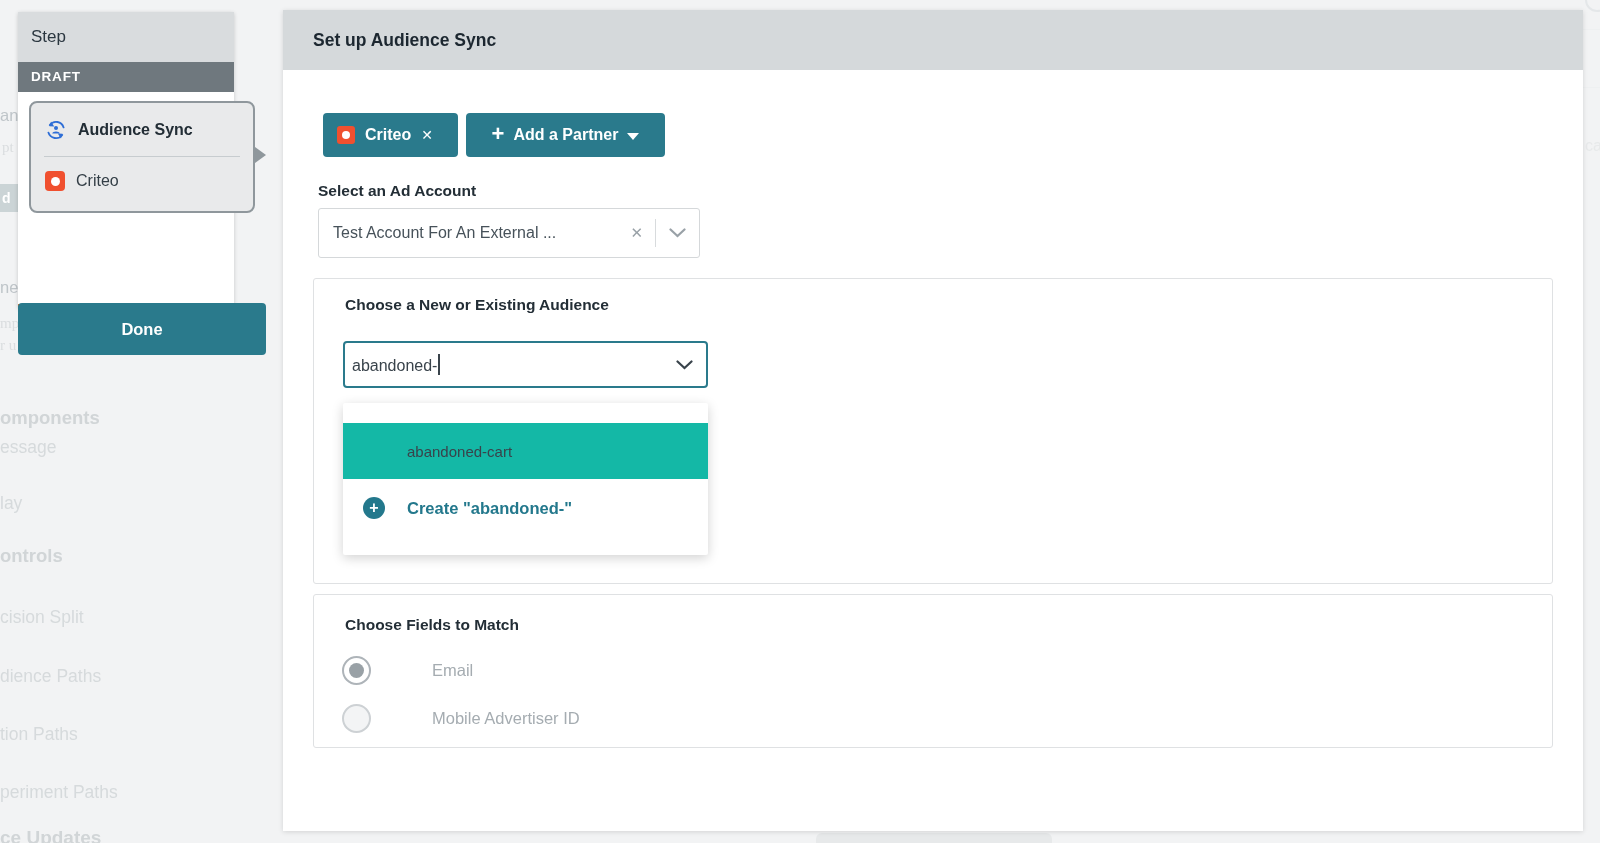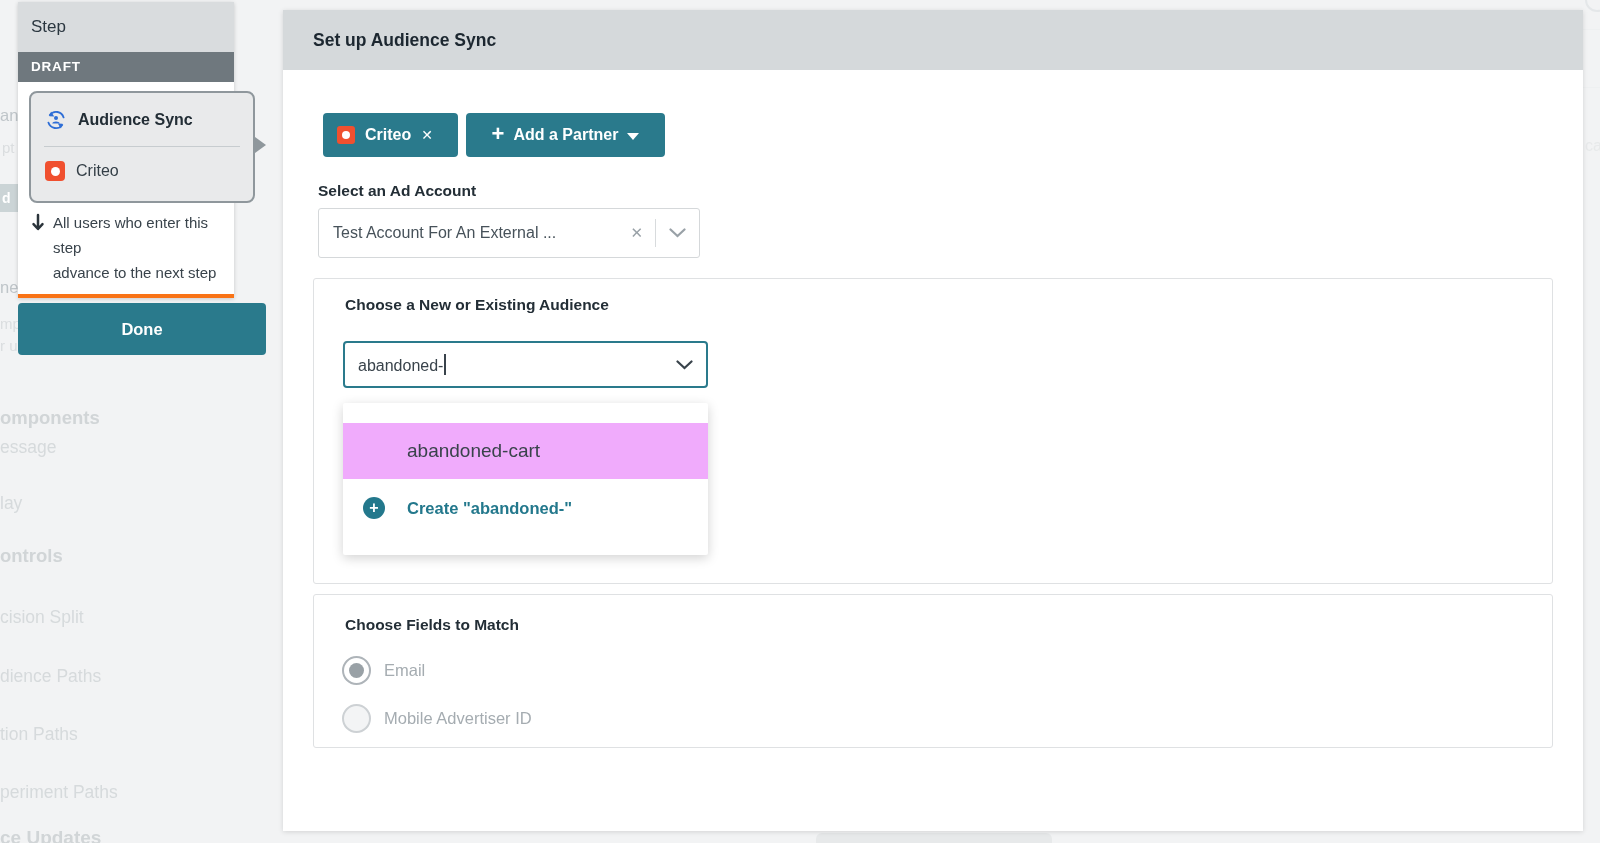--- a/index.html
+++ b/index.html
@@ -2,29 +2,29 @@
 <html><head>
 <meta charset="utf-8">
 <style>
   html,body{margin:0;padding:0;}
   body{font-family:"Liberation Sans","DejaVu Sans",sans-serif;background:#F2F3F4;}
   #page{position:relative;width:1600px;height:843px;overflow:hidden;background:#F2F3F4;}
 
   
   .frag{position:absolute;white-space:nowrap;color:#D6DADC;font-size:17.5px;}
   .frag.bold{font-weight:700;color:#D1D5D7;font-size:18.5px;}
-  .frag.dim{font-size:15px;color:#DADDDF;}
+  .frag.dim{font-size:15px;color:#DADDDF;font-family:Liberation Serif, serif;}
   .frag.dark{color:#BFC5C9;font-size:16.5px;}
   .frag-chip{position:absolute;left:0;top:184px;width:17px;height:28px;background:#CBD4D6;
              color:#FFFFFF;font-weight:700;font-size:14px;line-height:28px;padding-left:2px;overflow:hidden;}
   .rline{position:absolute;height:1px;background:#EEF0F1;left:1583px;width:17px;}
   .rcircle{position:absolute;left:1585px;top:-12px;width:20px;height:20px;border:2px solid #E4E7E9;border-radius:50%;}
 
   
-  #step-panel{position:absolute;left:18px;top:2px;width:216px;background:#FFFFFF;
+  #step-panel{position:absolute;left:18px;top:12px;width:216px;background:#FFFFFF;
               box-shadow:0 1px 4px rgba(0,0,0,.18);}
   #step-header{height:50px;background:#D9DCDE;color:#2B3740;font-size:17px;line-height:50px;padding-left:13px;}
   #draft-bar{height:30px;background:#6F787E;color:#FFFFFF;font-weight:700;font-size:13.5px;
              letter-spacing:.8px;line-height:30px;padding-left:13px;}
   #step-body{position:relative;height:212px;border-bottom:4px solid #f97316;}
   #step-card{position:absolute;left:11px;top:9px;width:222px;height:108px;background:#E9EAEB;
              border:2.5px solid #8F979C;border-radius:8px;}
   .card-row{position:absolute;left:14px;display:flex;align-items:center;gap:11px;}
   .card-row.r1{top:16px;}
   .card-row.r2{top:68px;}
@@ -66,47 +66,47 @@
   .gray-x{color:#99A1A7;font-size:15px;font-weight:700;padding:0 12px;cursor:pointer;}
   .v-divider{width:1px;height:28px;background:#D8DBDD;}
   .chev{padding:0 13px;display:flex;align-items:center;cursor:pointer;}
 
   .section-box{position:absolute;left:30px;width:1238px;border:1px solid #DFE1E3;border-radius:3px;background:#FFFFFF;}
   #audience-box{top:268px;height:304px;}
   #fields-box{top:584px;height:152px;}
   #audience-label{left:62px;top:286px;}
   #audience-input{position:absolute;left:60px;top:331px;width:365px;height:47px;border:2px solid #2A7A8C;
                   border-radius:4px;background:#FFFFFF;display:flex;align-items:center;box-sizing:border-box;}
-  #audience-value{font-size:16px;color:#39434B;padding-left:13px;}
+  #audience-value{font-size:16px;color:#39434B;padding-left:7px;}
   .text-caret{display:inline-block;width:1.5px;height:21px;background:#39434B;margin-left:1px;vertical-align:-4px;
               animation:blink 1s steps(1) infinite;}
   @keyframes blink{50%{opacity:0;}}
   #audience-input .chev{margin-left:auto;}
 
   #audience-dropdown{position:absolute;left:60px;top:393px;width:365px;background:#FFFFFF;
                      box-shadow:0 3px 12px rgba(0,0,0,.18);border-radius:2px;}
   #dropdown-spacer{height:20px;}
-  .dd-option{height:56px;background:#f0abfc;display:flex;align-items:center;padding-left:64px;
-             font-size:19px;color:#39434B;cursor:pointer;}
+  .dd-option{height:56px;background:#14b8a6;display:flex;align-items:center;padding-left:64px;
+             font-size:15px;color:#39434B;cursor:pointer;}
   .dd-create{height:58px;display:flex;align-items:center;padding-left:20px;gap:22px;cursor:pointer;}
   .dd-create-pad{height:18px;}
   .plus-circle{width:22px;height:22px;border-radius:50%;background:#23788C;color:#FFFFFF;font-weight:700;
                font-size:16px;line-height:22px;text-align:center;flex:0 0 auto;}
   .create-label{font-weight:700;font-size:16.5px;color:#23788C;}
 
   #fields-label{left:62px;top:606px;}
   .radio-row{position:absolute;left:59px;display:flex;align-items:center;gap:13px;cursor:pointer;}
   #radio-row-email{top:646px;}
   #radio-row-maid{top:694px;}
   .radio{width:29px;height:29px;border-radius:50%;box-sizing:border-box;position:relative;}
   .radio.sel{border:2px solid #AEB4B9;background:#FFFFFF;}
   .radio.sel::after{content:"";position:absolute;left:50%;top:50%;width:15px;height:15px;margin:-7.5px 0 0 -7.5px;
                     border-radius:50%;background:#99A1A6;}
   .radio.unsel{border:2px solid #CDD1D4;background:#F3F4F5;}
-  .radio-label{font-size:16.5px;color:#A5ACB1;}
+  .radio-label{font-size:16.5px;color:#A5ACB1;margin-left:48px;}
 
   #bottom-sliver{position:absolute;left:816px;top:833px;width:236px;height:10px;background:#E7E9EA;
                  border-radius:6px 6px 0 0;}
 </style>
 </head>
 <body>
 
 <div id="page">
 
   <div class="frag dark" style="left:0;top:106px;">an</div>
@@ -150,31 +150,20 @@
           </span>
           <span class="card-title">Audience Sync</span>
         </div>
         <div id="card-divider"></div>
         <div class="card-row r2">
           <span class="criteo-logo"></span>
           <span class="card-partner">Criteo</span>
         </div>
         <div id="card-arrow"></div>
       </div>
-      <div id="step-note">
-        <span style="display:flex;margin-top:3px;">
-          <svg width="16" height="21" viewBox="0 0 16 21">
-            <path d="M8 2 v13 M3.5 11.2 L8 16 L12.5 11.2" fill="none" stroke="#2B343B" stroke-width="2.5" stroke-linecap="round" stroke-linejoin="round"></path>
-          </svg>
-        </span>
-        <span>
-          <span>All users who enter this step</span><br>
-          <span>advance to the next step</span>
-        </span>
-      </div>
     </div>
   </div>
   <button id="done-button">Done</button>
 
   <div id="main-panel">
     <div id="main-header">
       <div id="main-title">Set up Audience Sync</div>
     </div>
 
     <button class="teal-btn" id="criteo-chip">

